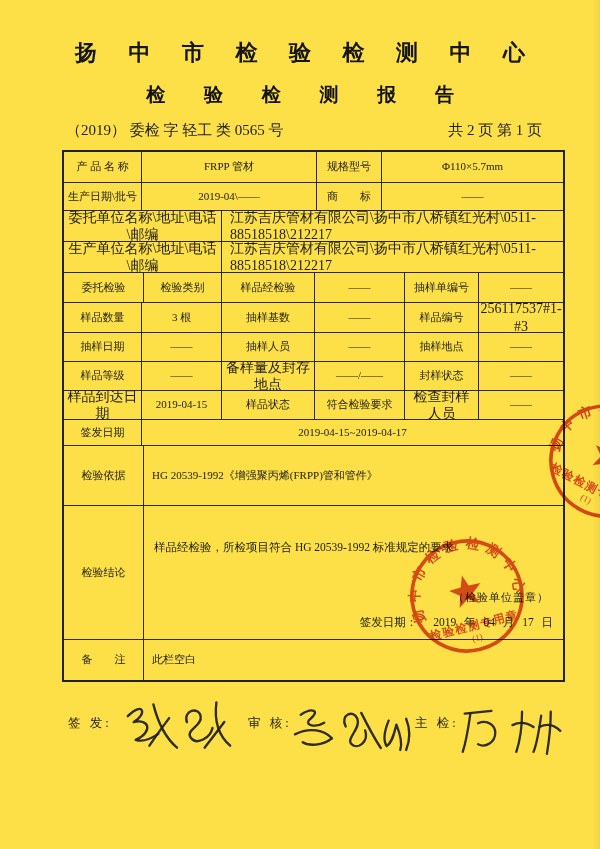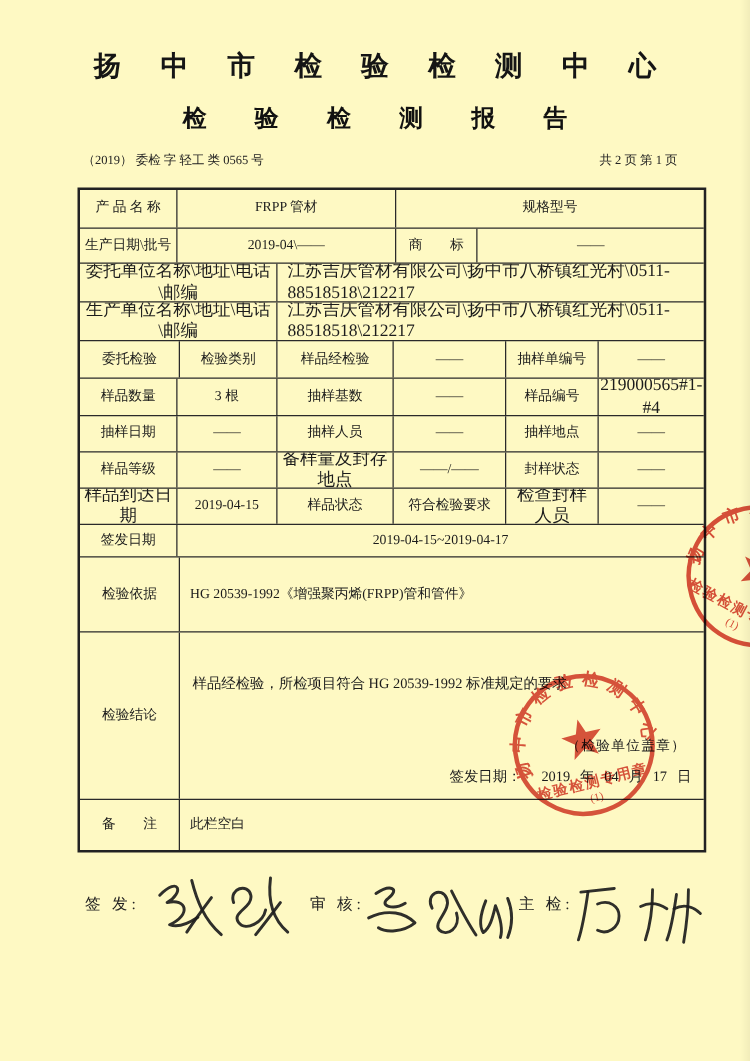--- a/index.html
+++ b/index.html
@@ -1,19 +1,19 @@
 <!DOCTYPE html>
 <html><head>
 <meta charset="utf-8">
 <style>
   * { margin:0; padding:0; box-sizing:border-box; }
   html,body { background:#e8e8e8; }
   .page {
     position:relative; width:600px; height:849px; margin:0 auto;
-    background:#fef9c3; overflow:hidden;
+    background:#fde047; overflow:hidden;
     font-family:"Liberation Serif","DejaVu Serif",serif;
     color:#1b1b1b;
   }
   .page::after{
     content:""; position:absolute; top:0; right:0; width:8px; height:100%;
     background:linear-gradient(to right, rgba(0,0,0,0), rgba(0,0,0,.05));
     pointer-events:none;
   }
   .org-name{
     position:absolute; top:38px; left:0; width:100%;
@@ -21,21 +21,21 @@
     letter-spacing:13px; text-indent:13px; color:#151515;
   }
   .report-title{
     position:absolute; top:82px; left:0; width:100%;
     text-align:center; font-size:19px; font-weight:bold;
     letter-spacing:17px; text-indent:17px; color:#111;
   }
   .doc-line{
     position:absolute; top:121px; left:66px; width:476px;
     display:flex; justify-content:space-between; align-items:baseline;
-    font-size:10px; color:#222;
+    font-size:15px; color:#222;
   }
   
   .report-table{
     position:absolute; top:150px; left:62px; width:503px;
     border:2px solid #222; background:transparent;
   }
   .trow{ display:flex; border-bottom:1px solid #2a2a2a; }
   .trow:last-child{ border-bottom:none; }
   .c{
     display:flex; align-items:center; justify-content:center;
@@ -77,20 +77,21 @@
   <div class="doc-line">
     <span>（2019）  委检 字 轻工 类 0565 号</span>
     <span>共 2 页 第 1 页</span>
   </div>
 
   <div class="report-table">
     <div class="trow h31">
       <div class="c w78">产 品 名 称</div>
       <div class="c w175">FRPP 管材</div>
       <div class="c w65">规格型号</div>
+      <div class="c">Φ110×5.7mm</div>
     </div>
     <div class="trow h28">
       <div class="c w78">生产日期\批号</div>
       <div class="c w175">2019-04\——</div>
       <div class="c w65">商　　标</div>
       <div class="c">——</div>
     </div>
     <div class="trow h31">
       <div class="c w158 small">委托单位名称\地址\电话\邮编</div>
       <div class="c left small">江苏吉庆管材有限公司\扬中市八桥镇红光村\0511-88518518\212217</div>
@@ -106,21 +107,21 @@
       <div class="c w90">——</div>
       <div class="c w74">抽样单编号</div>
       <div class="c">——</div>
     </div>
     <div class="trow h30">
       <div class="c w78">样品数量</div>
       <div class="c w80">3 根</div>
       <div class="c w93">抽样基数</div>
       <div class="c w90">——</div>
       <div class="c w74">样品编号</div>
-      <div class="c small">219000565#1-#4</div>
+      <div class="c small">256117537#1-#3</div>
     </div>
     <div class="trow h29">
       <div class="c w78">抽样日期</div>
       <div class="c w80">——</div>
       <div class="c w93">抽样人员</div>
       <div class="c w90">——</div>
       <div class="c w74">抽样地点</div>
       <div class="c">——</div>
     </div>
     <div class="trow h29">

